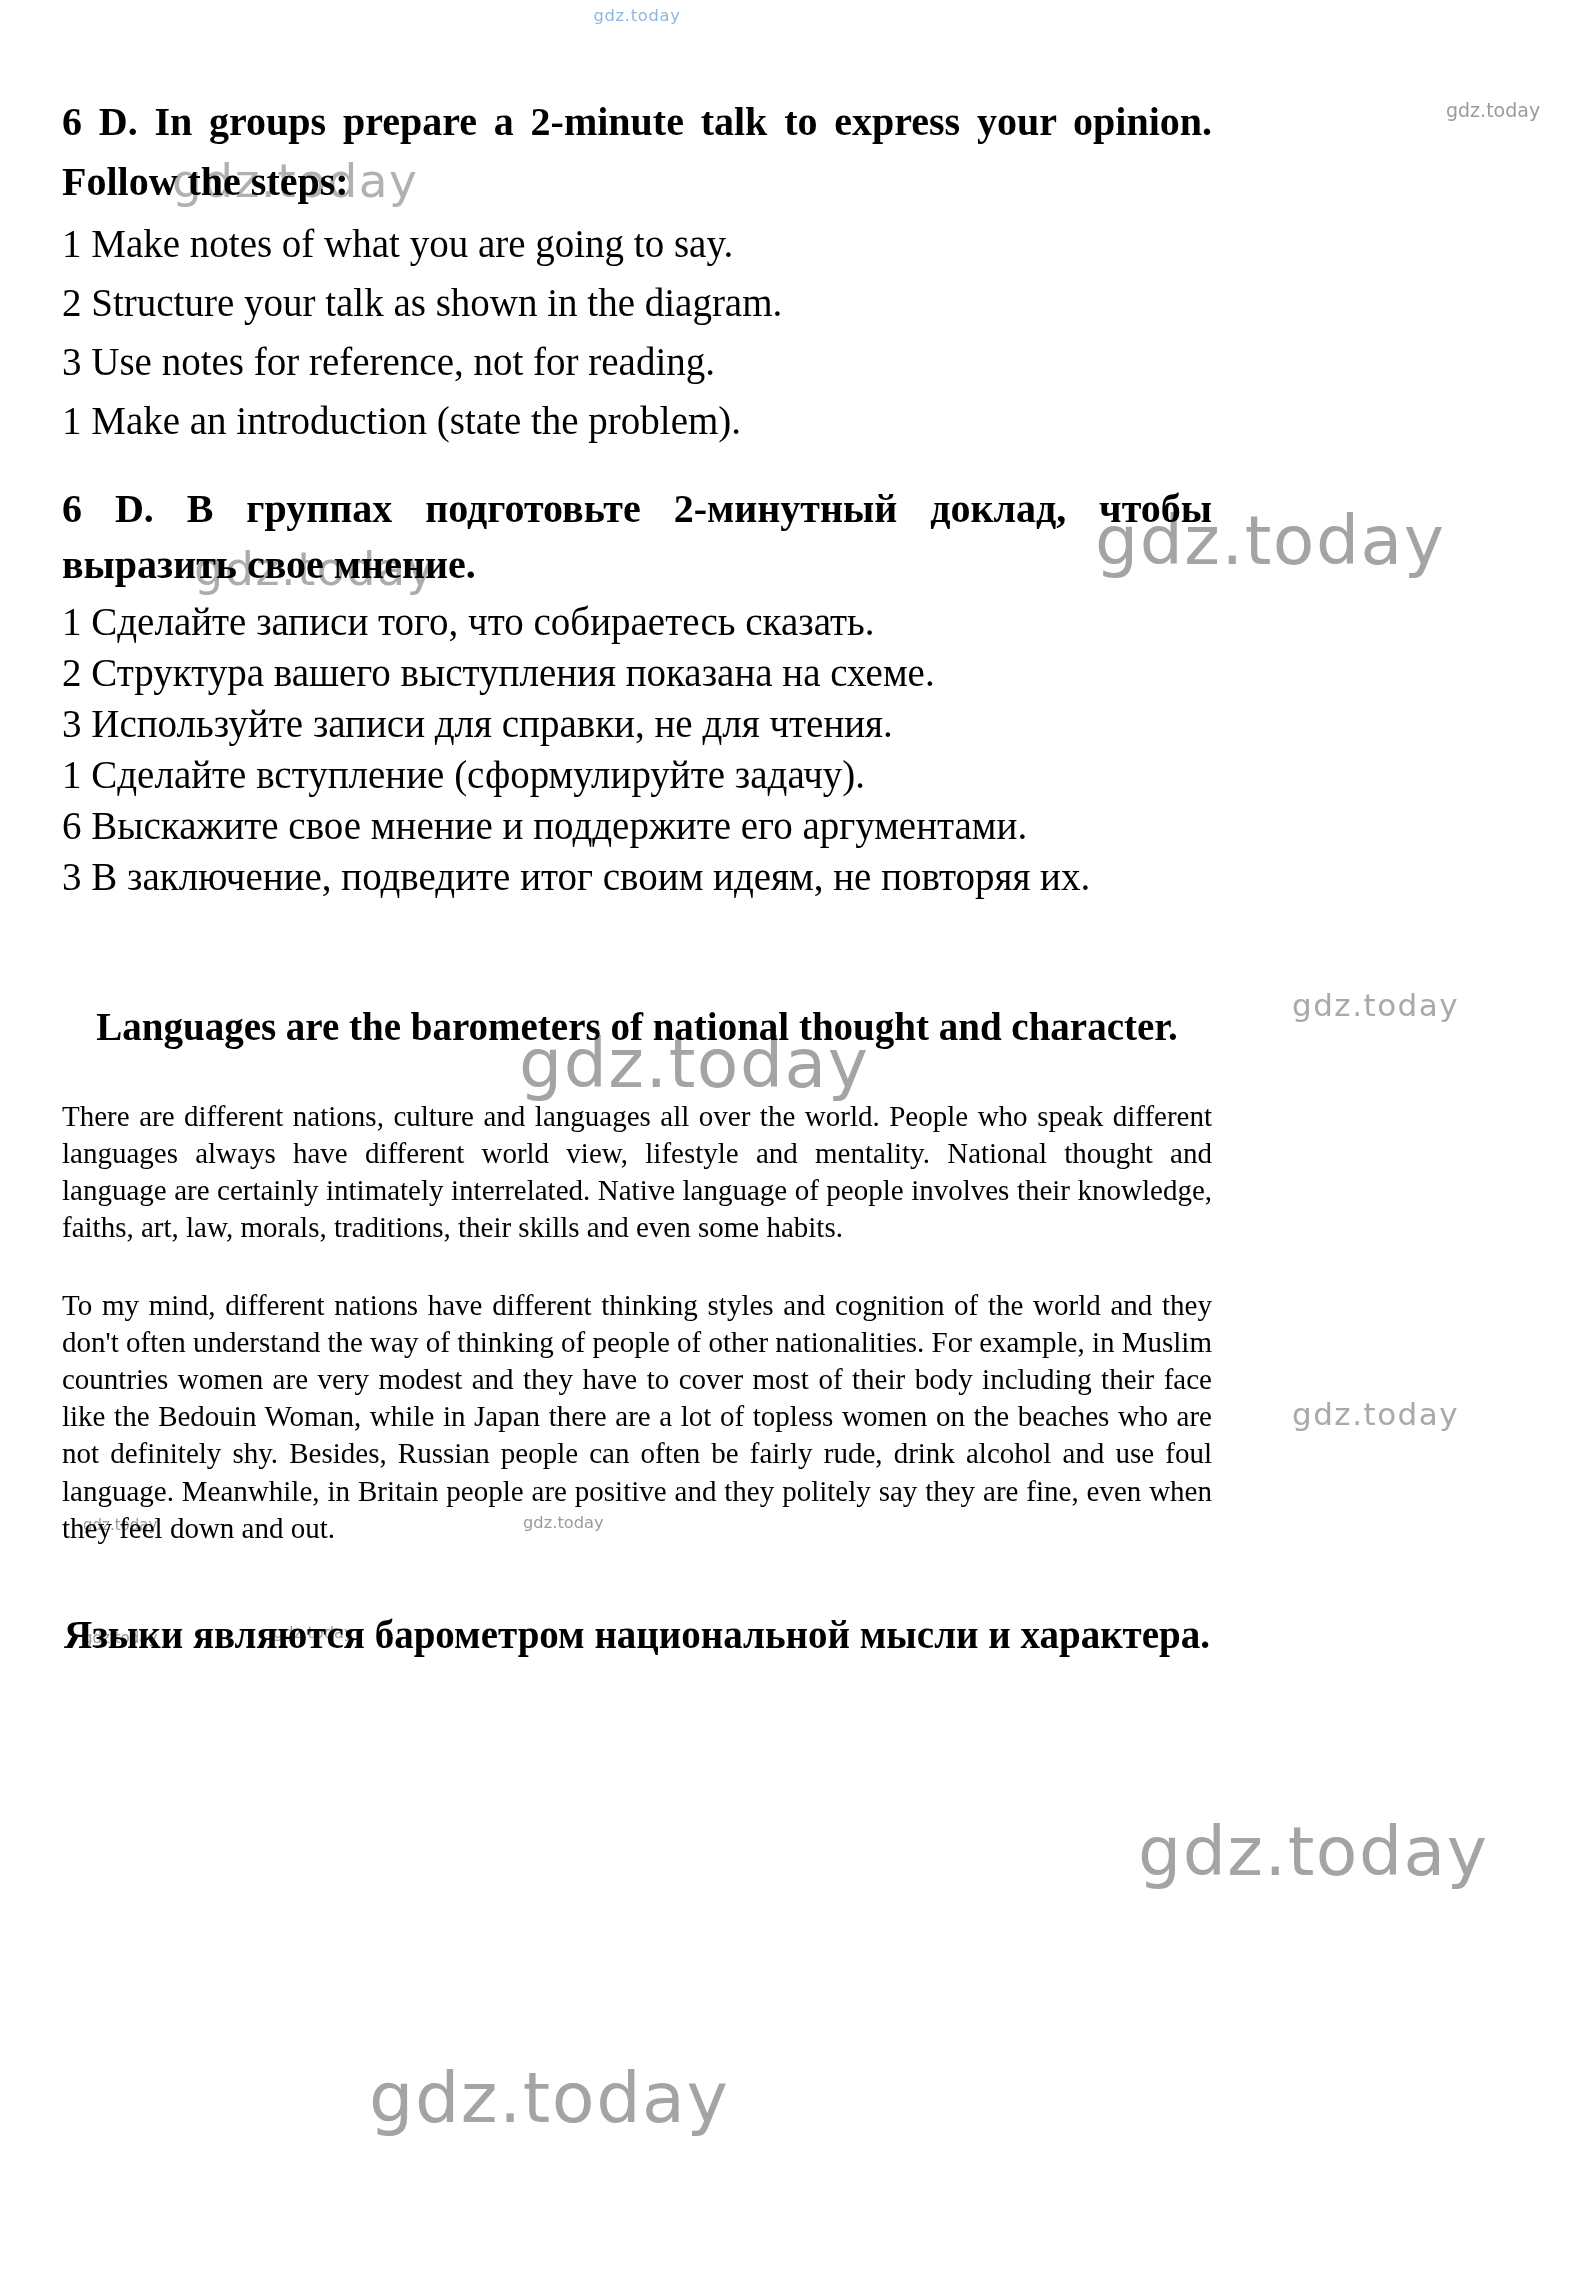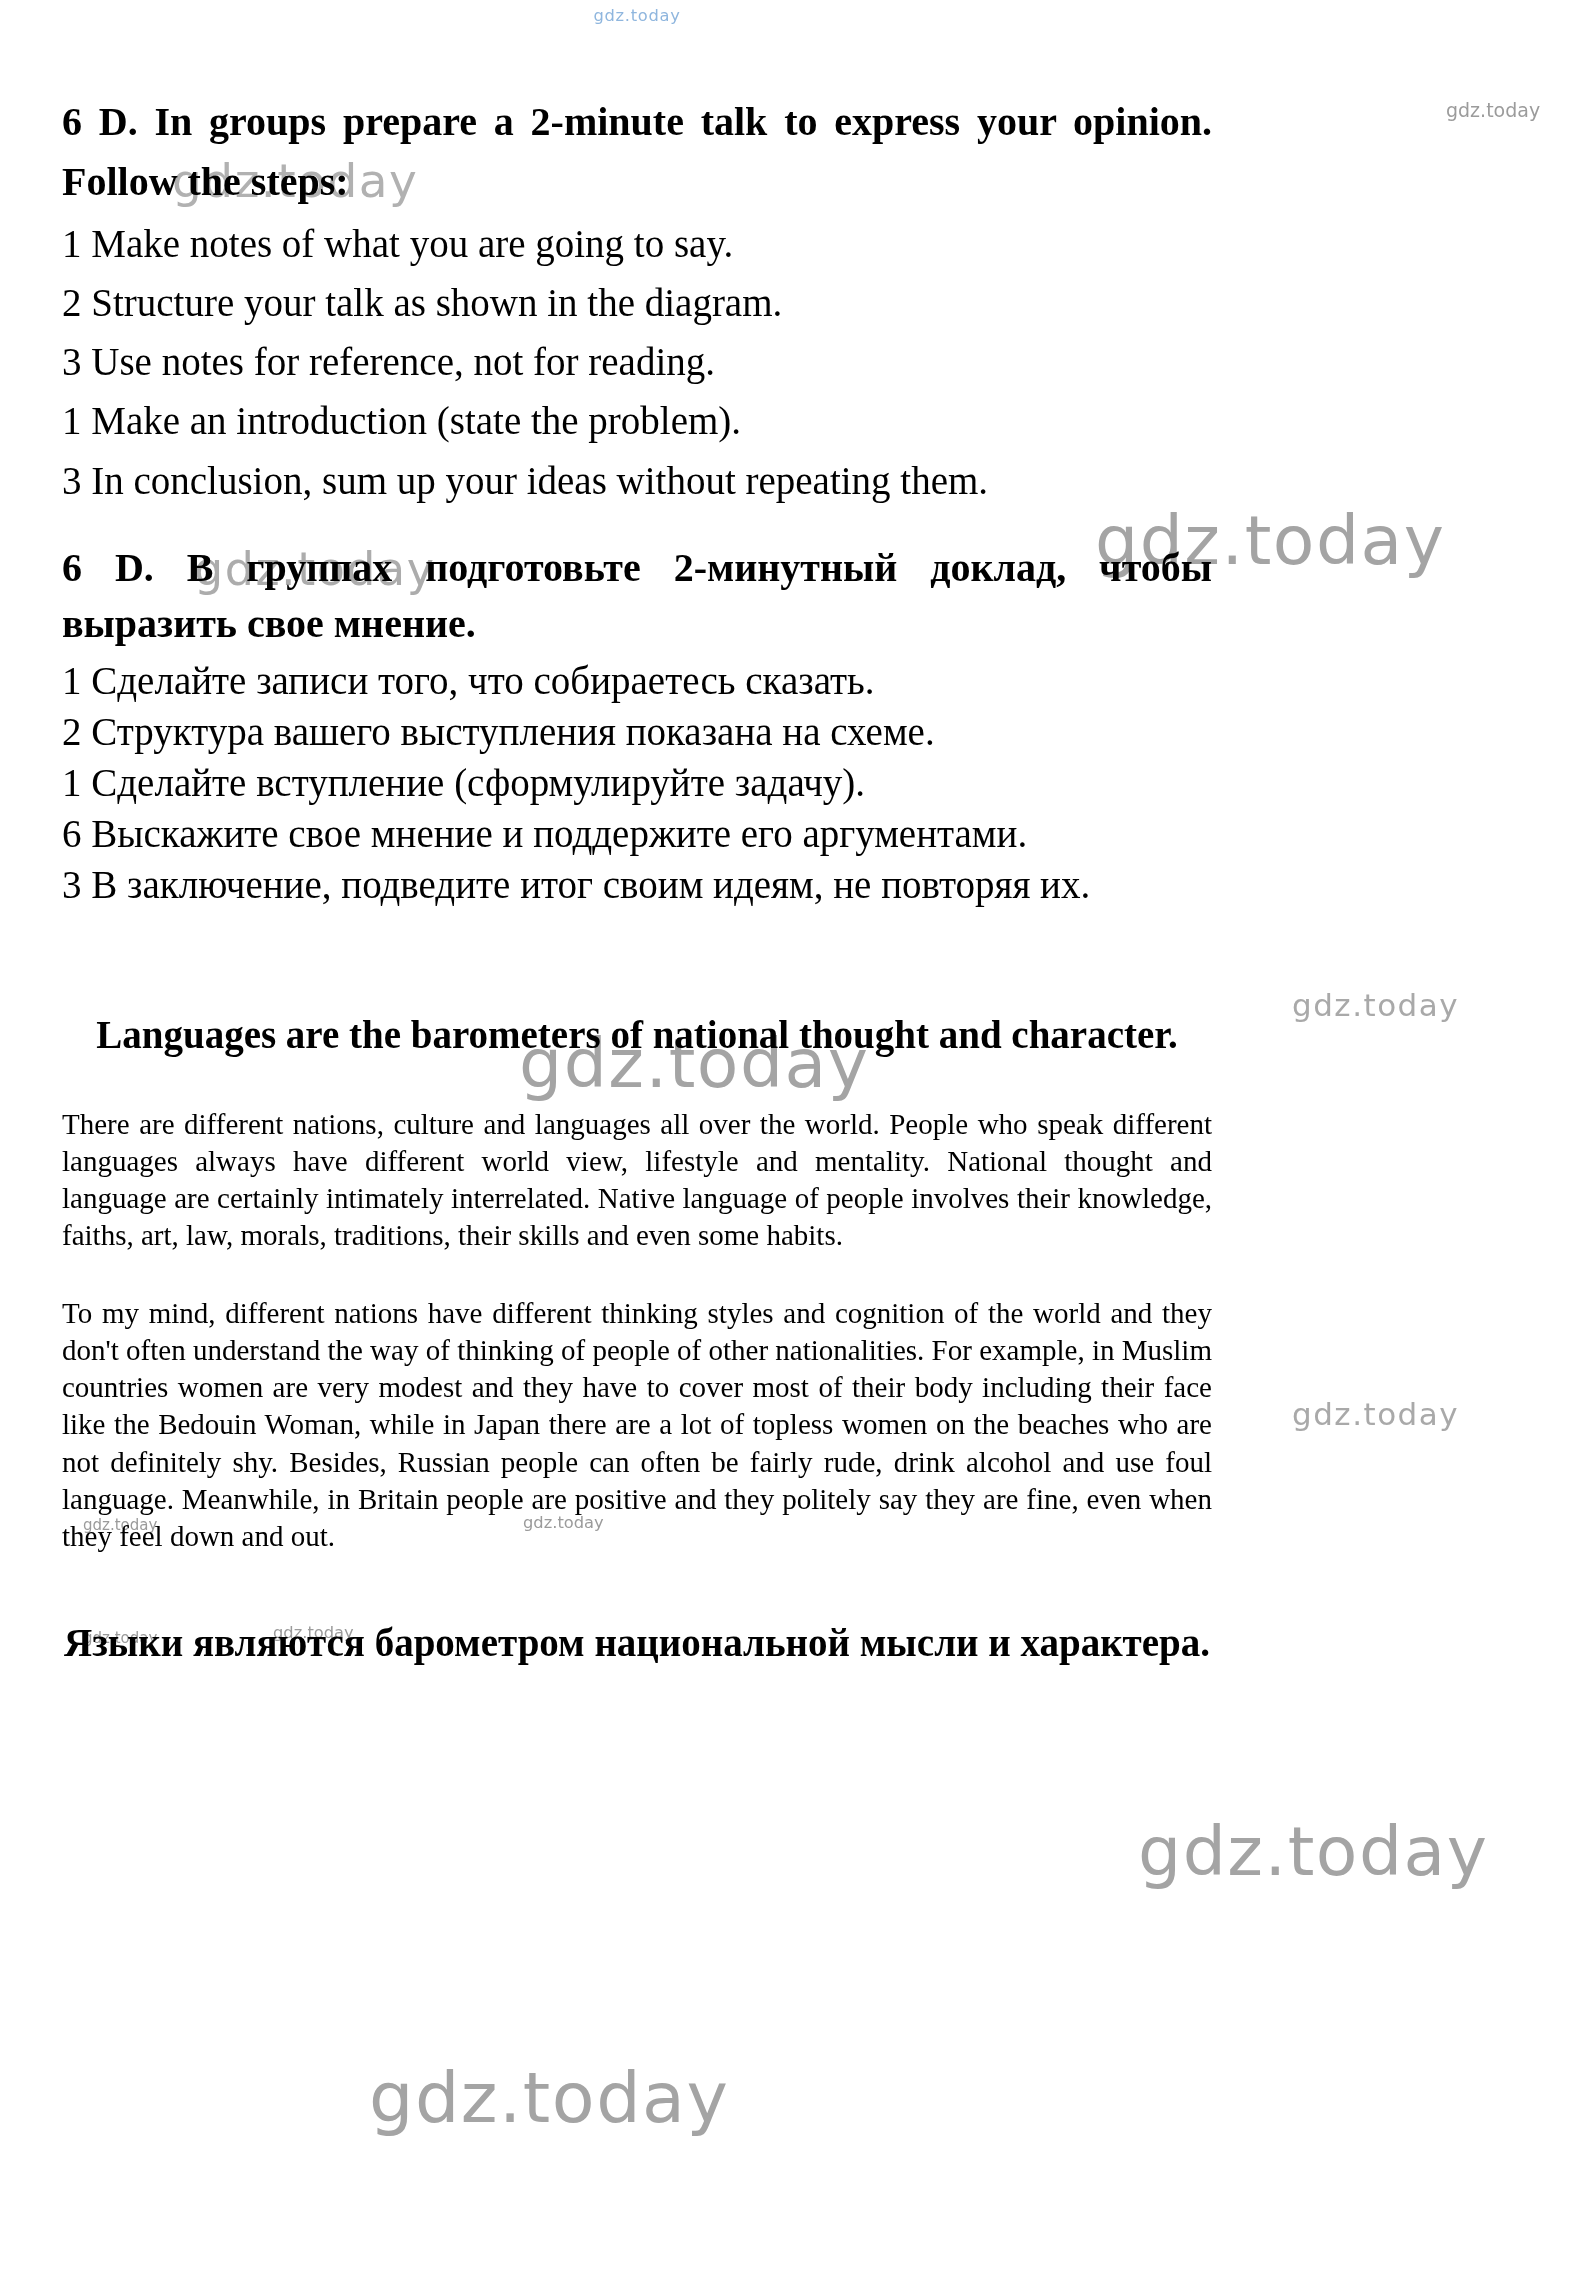--- a/index.html
+++ b/index.html
@@ -92,28 +92,28 @@
 
   <div class="content">
 
     <h2 class="heading">6 D. In groups prepare a 2-minute talk to express your opinion. Follow the steps:</h2>
 
     <div class="list">
       <div class="list-item">1 Make notes of what you are going to say.</div>
       <div class="list-item">2 Structure your talk as shown in the diagram.</div>
       <div class="list-item">3 Use notes for reference, not for reading.</div>
       <div class="list-item">1 Make an introduction (state the problem).</div>
-      <div class="list-item">3 In conclusion, sum up your ideas without repeating them.</div>
     </div>
 
     <h2 class="heading ru">6 D. В группах подготовьте 2-минутный доклад, чтобы выразить свое мнение.</h2>
 
     <div class="list ru-list">
       <div class="list-item">1 Сделайте записи того, что собираетесь сказать.</div>
       <div class="list-item">2 Структура вашего выступления показана на схеме.</div>
+      <div class="list-item">3 Используйте записи для справки, не для чтения.</div>
       <div class="list-item">1 Сделайте вступление (сформулируйте задачу).</div>
       <div class="list-item">6 Выскажите свое мнение и поддержите его аргументами.</div>
       <div class="list-item">3 В заключение, подведите итог своим идеям, не повторяя их.</div>
     </div>
 
     <h3 class="essay-title">Languages are the barometers of national thought and character.</h3>
 
     <p class="para">There are different nations, culture and languages all over the world. People who speak different languages always have different world view, lifestyle and mentality. National thought and language are certainly intimately interrelated. Native language of people involves their knowledge, faiths, art, law, morals, traditions, their skills and even some habits.</p>
     <p class="para">To my mind, different nations have different thinking styles and cognition of the world and they don't often understand the way of thinking of people of other nationalities. For example, in Muslim countries women are very modest and they have to cover most of their body including their face like the Bedouin Woman, while in Japan there are a lot of topless women on the beaches who are not definitely shy. Besides, Russian people can often be fairly rude, drink alcohol and use foul language. Meanwhile, in Britain people are positive and they politely say they are fine, even when they feel down and out.</p>
 

